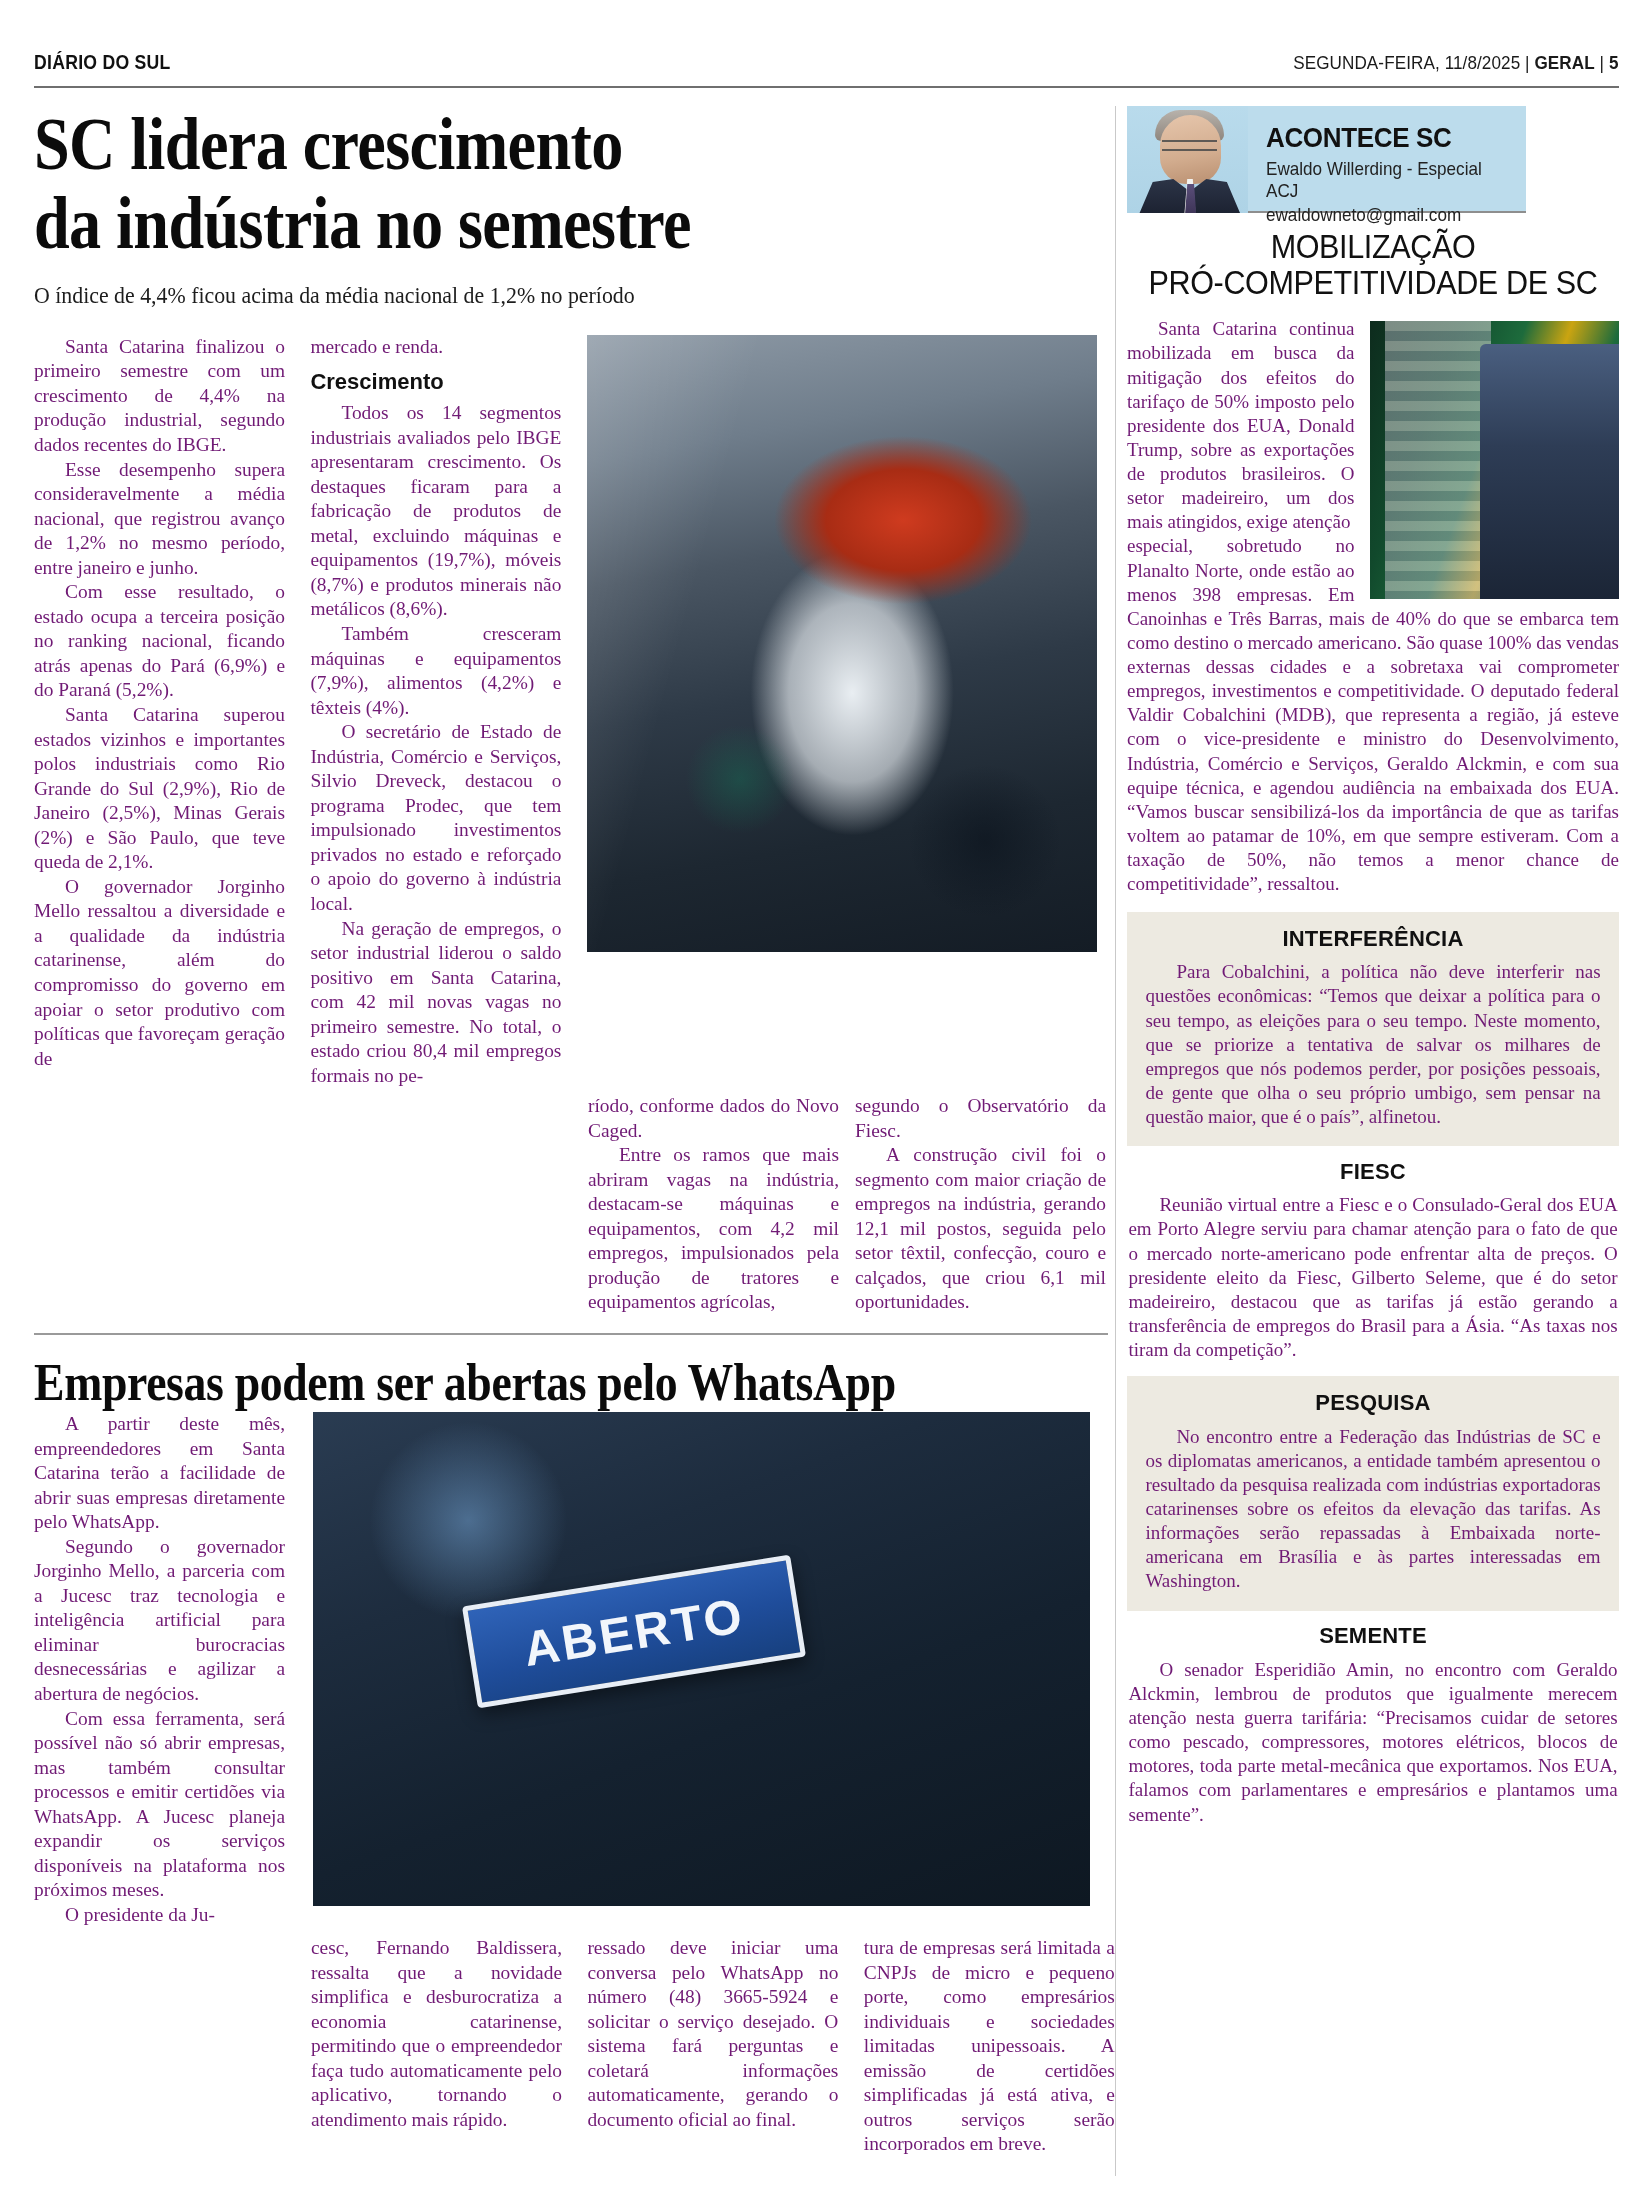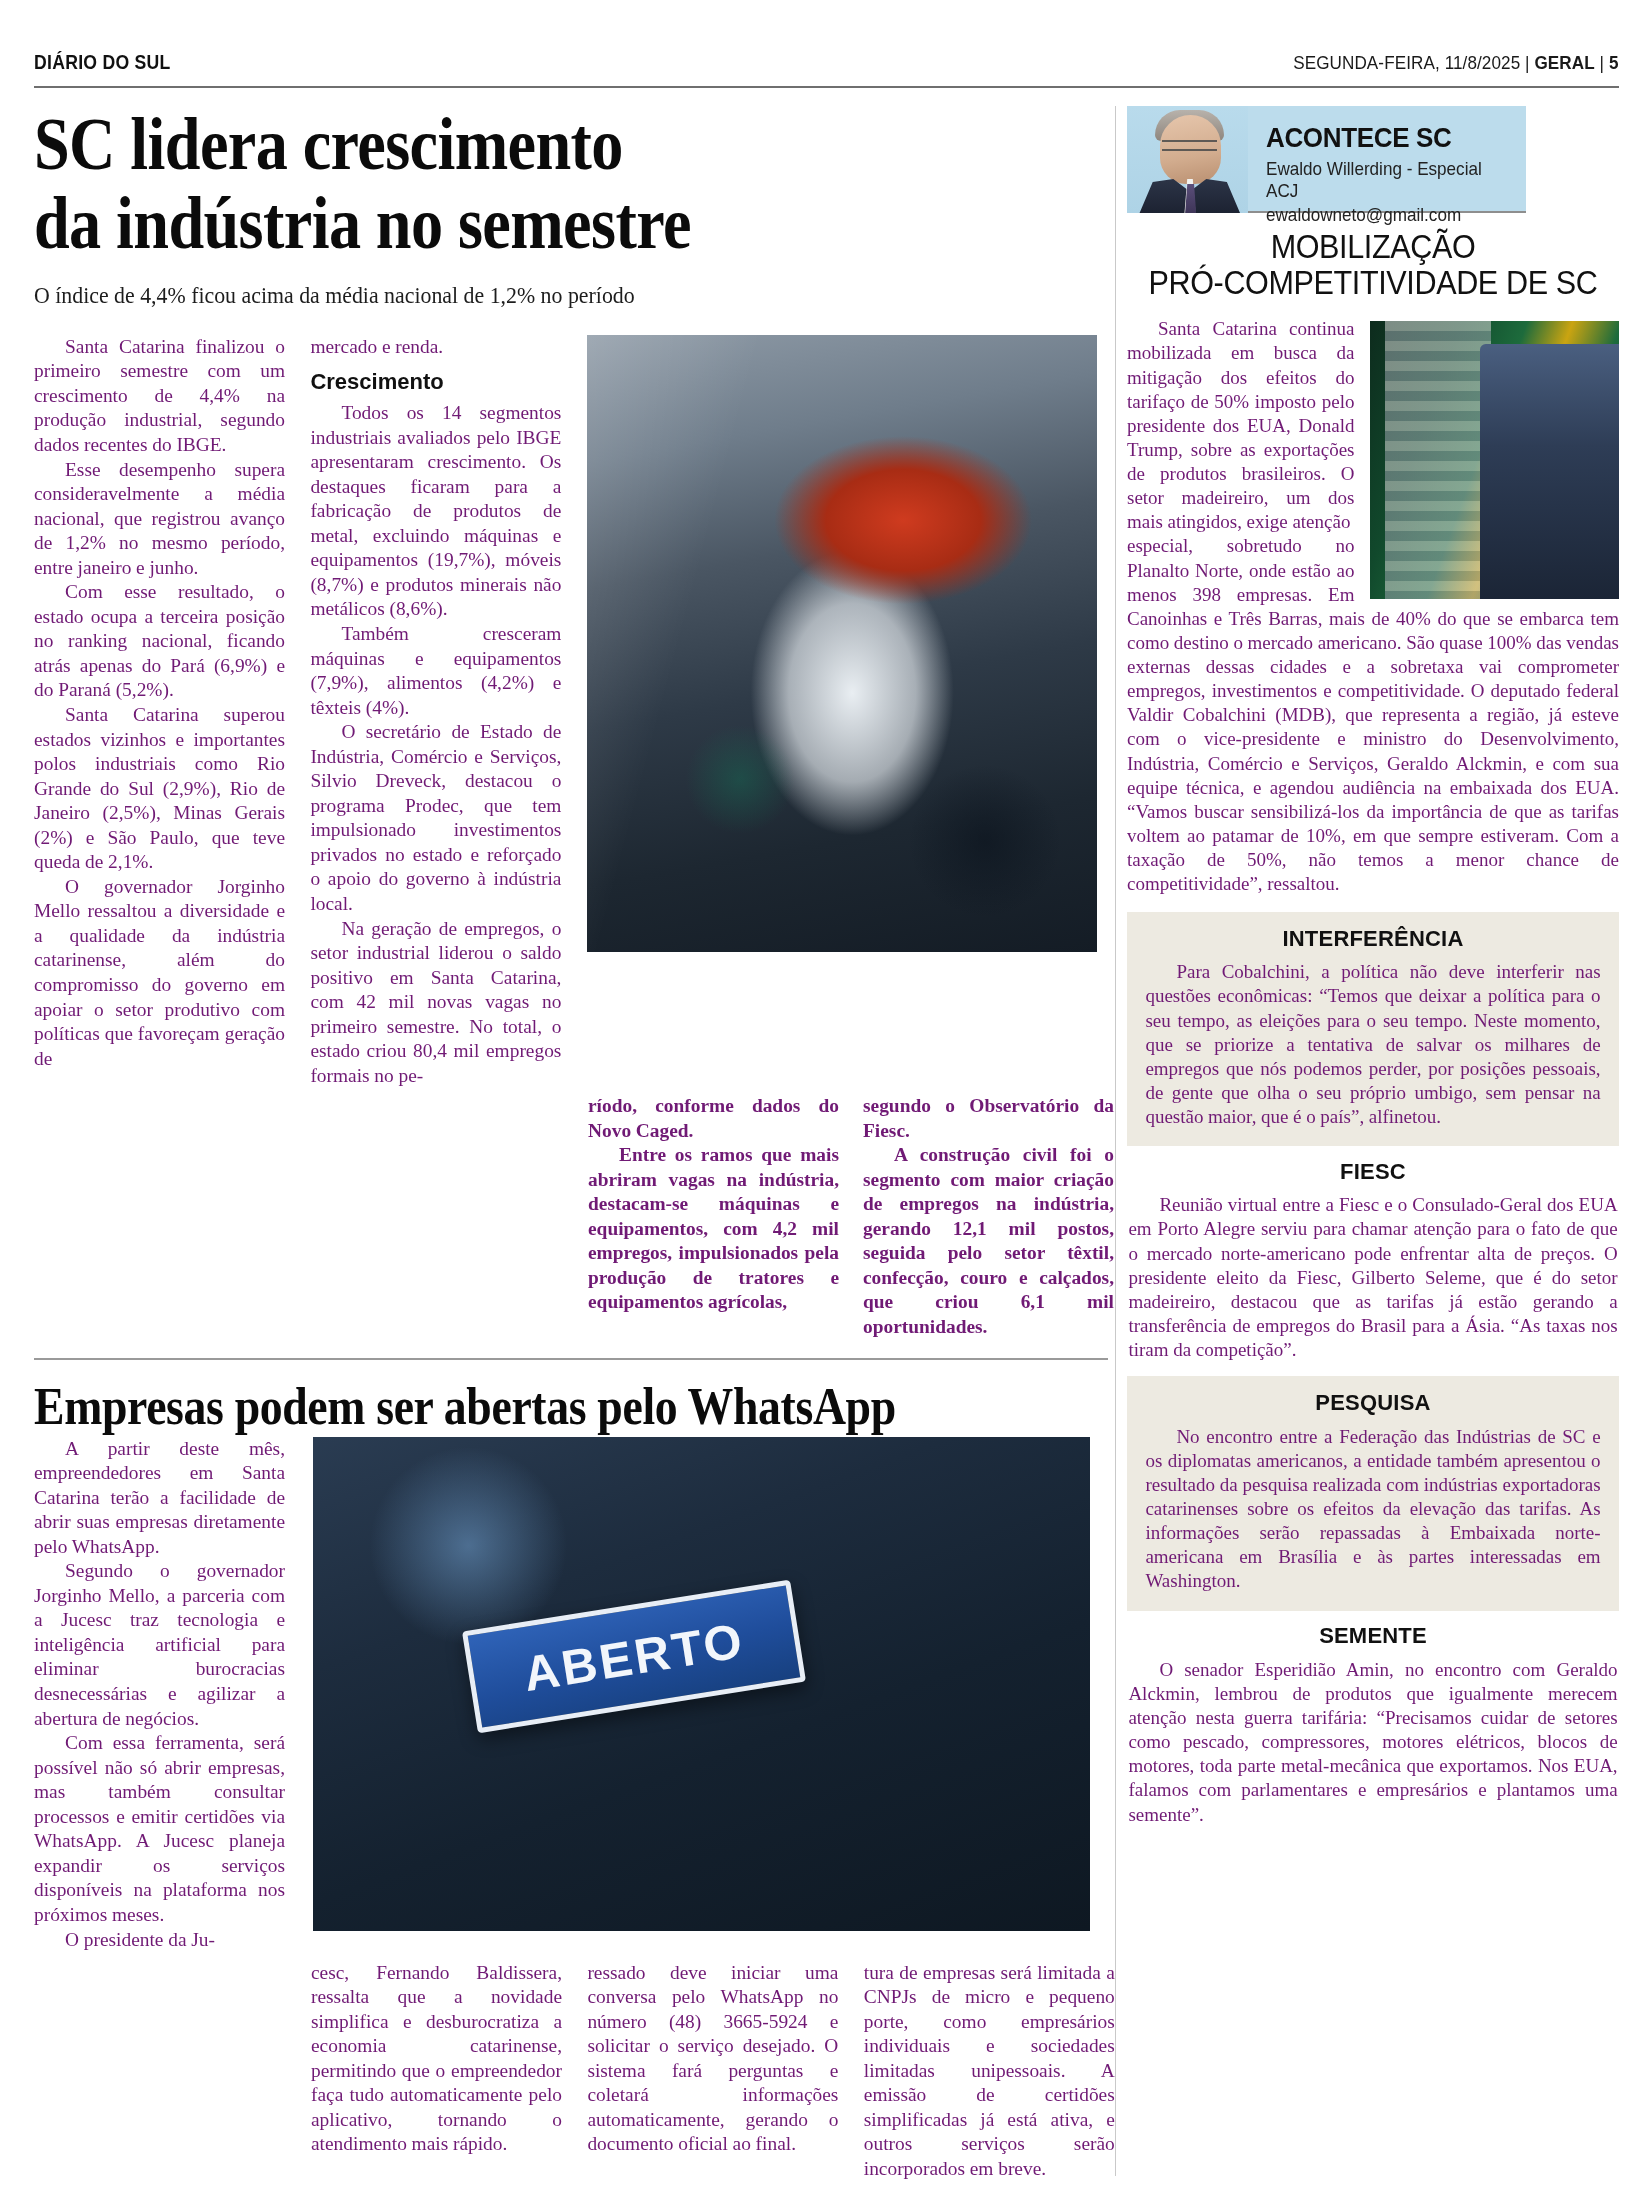--- a/index.html
+++ b/index.html
@@ -238,21 +238,21 @@
           <p class="noindent">mercado e renda.</p>
           <div class="subhead">Crescimento</div>
           <p>Todos os 14 segmentos industriais avaliados pelo IBGE apresentaram crescimento. Os destaques ficaram para a fabricação de produtos de metal, excluindo máquinas e equipamentos (19,7%), móveis (8,7%) e produtos minerais não metálicos (8,6%).</p>
           <p>Também cresceram máquinas e equipamentos (7,9%), alimentos (4,2%) e têxteis (4%).</p>
           <p>O secretário de Estado de Indústria, Comércio e Serviços, Silvio Dreveck, destacou o programa Prodec, que tem impulsionado investimentos privados no estado e reforçado o apoio do governo à indústria local.</p>
           <p>Na geração de empregos, o setor industrial liderou o saldo positivo em Santa Catarina, com 42 mil novas vagas no primeiro semestre. No total, o estado criou 80,4 mil empregos formais no pe-</p>
         </div>
         <div class="photo photo-a"></div>
       </div>
 
-      <div style="display:flex; gap:24px; margin-top:5.7px; margin-left:554px; width:528px;font-weight:bold;">
+      <div style="display:flex; gap:16px; margin-top:5.7px; margin-left:554px; width:528px;">
         <div class="col">
           <p class="noindent">ríodo, conforme dados do Novo Caged.</p>
           <p>Entre os ramos que mais abriram vagas na indústria, destacam-se máquinas e equipamentos, com 4,2 mil empregos, impulsionados pela produção de tratores e equipamentos agrícolas,</p>
         </div>
         <div class="col">
           <p class="noindent">segundo o Observatório da Fiesc.</p>
           <p>A construção civil foi o segmento com maior criação de empregos na indústria, gerando 12,1 mil postos, seguida pelo setor têxtil, confecção, couro e calçados, que criou 6,1 mil oportunidades.</p>
         </div>
       </div>
     </div>

